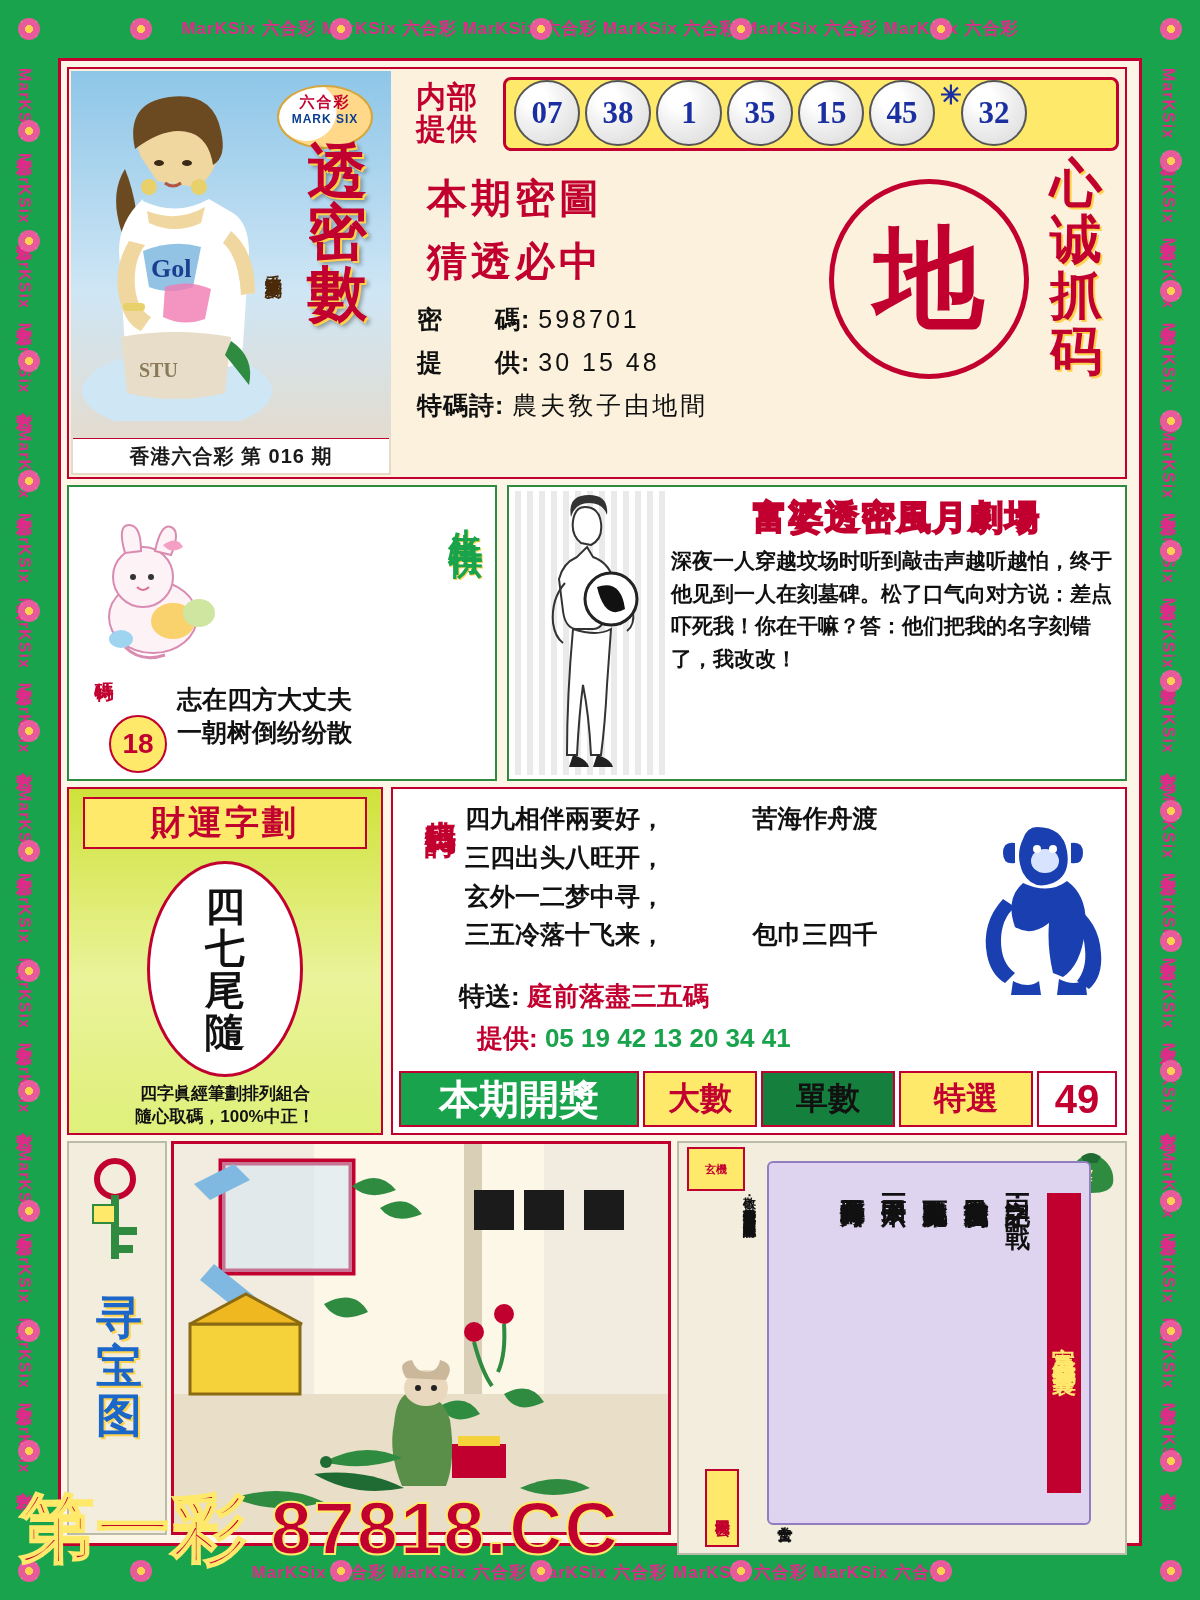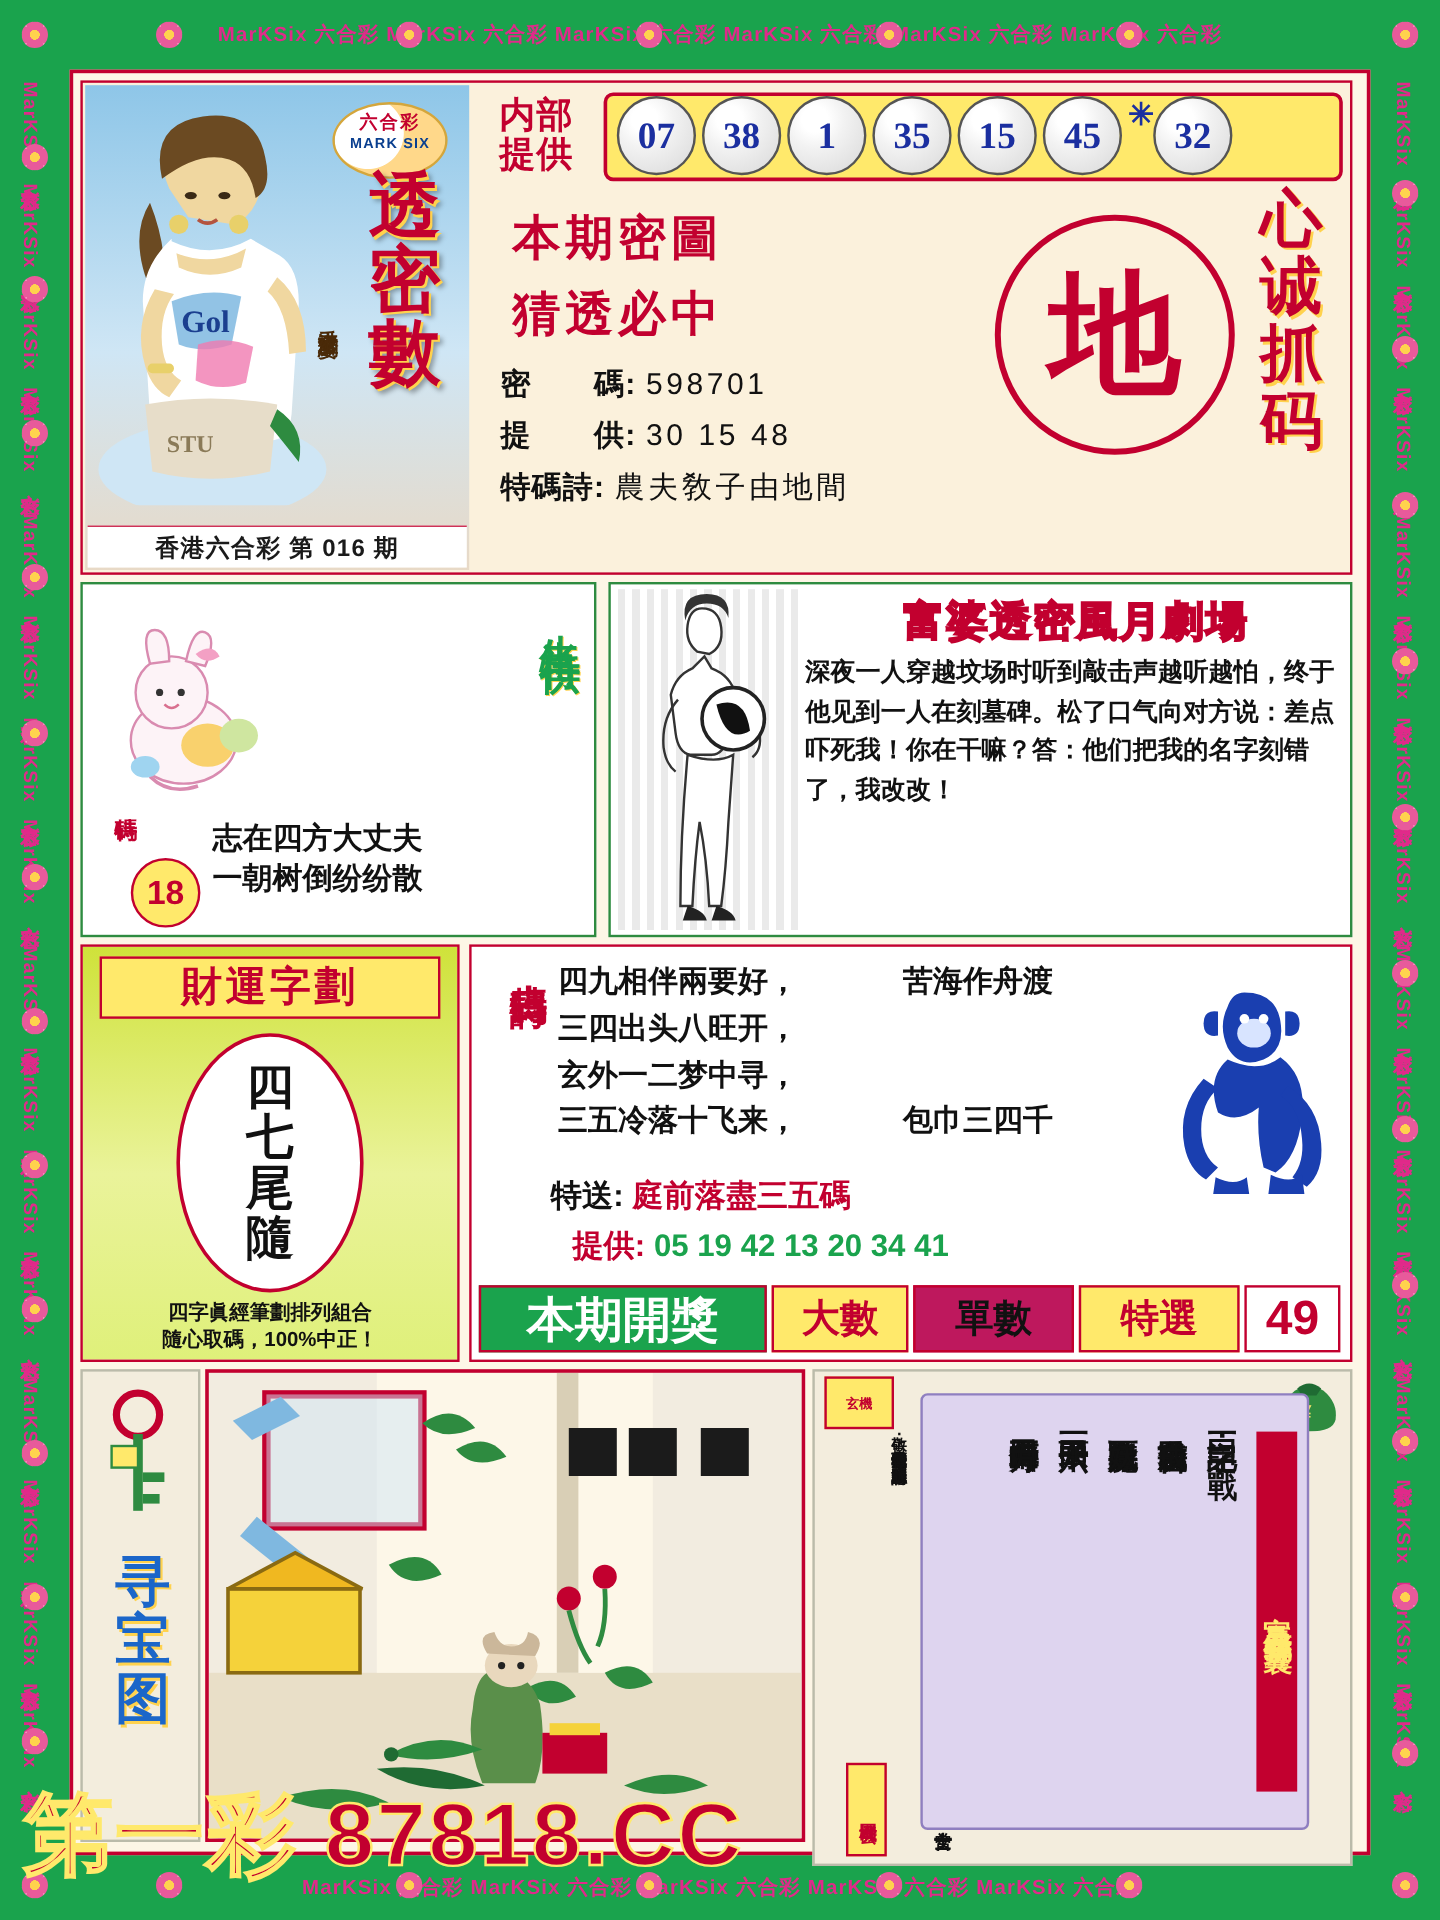--- a/index.html
+++ b/index.html
@@ -228,21 +228,21 @@
   .monkey{position:absolute;right:4px;top:20px;width:180px;height:190px;}
   .barRow{
     position:absolute;left:6px;bottom:6px;width:718px;height:56px;display:flex;
   }
   .bcell{
     border:2px solid #c2002f;margin-right:4px;display:flex;align-items:center;justify-content:center;
     font-size:32px;font-weight:bold;
   }
   .bc1{flex:0 0 236px;background:#1aa34d;color:#fff;font-size:40px;}
   .bc2{flex:0 0 110px;background:#ffe96b;color:#c2002f;}
-  .bc3{flex:0 0 130px;background:#be185d;color:#111;}
+  .bc3{flex:0 0 130px;background:#15803d;color:#111;}
   .bc4{flex:0 0 130px;background:#ffe96b;color:#c2002f;}
   .bc5{flex:1;background:#fff;color:#c2002f;font-size:40px;margin-right:0;}
 
   
   .row4{position:absolute;left:6px;top:1080px;width:1060px;height:400px;}
   .r4a{
     position:absolute;left:0;top:0;width:100px;height:394px;
     background:#f3eddd;border:2px solid #bba;box-sizing:border-box;
   }
   .key{position:absolute;left:16px;top:14px;width:66px;height:110px;}

